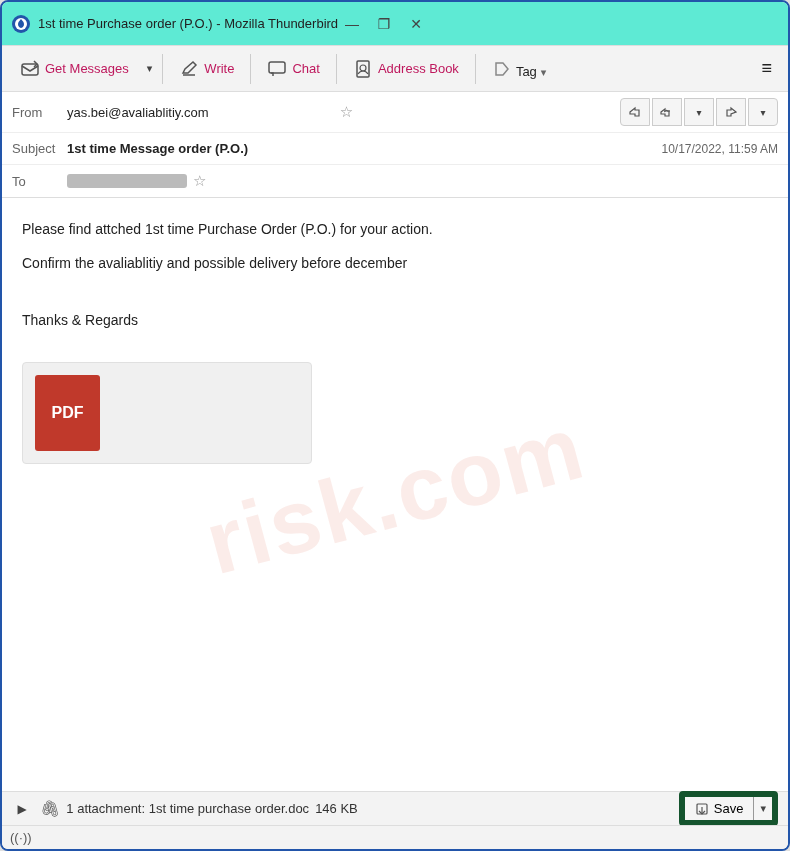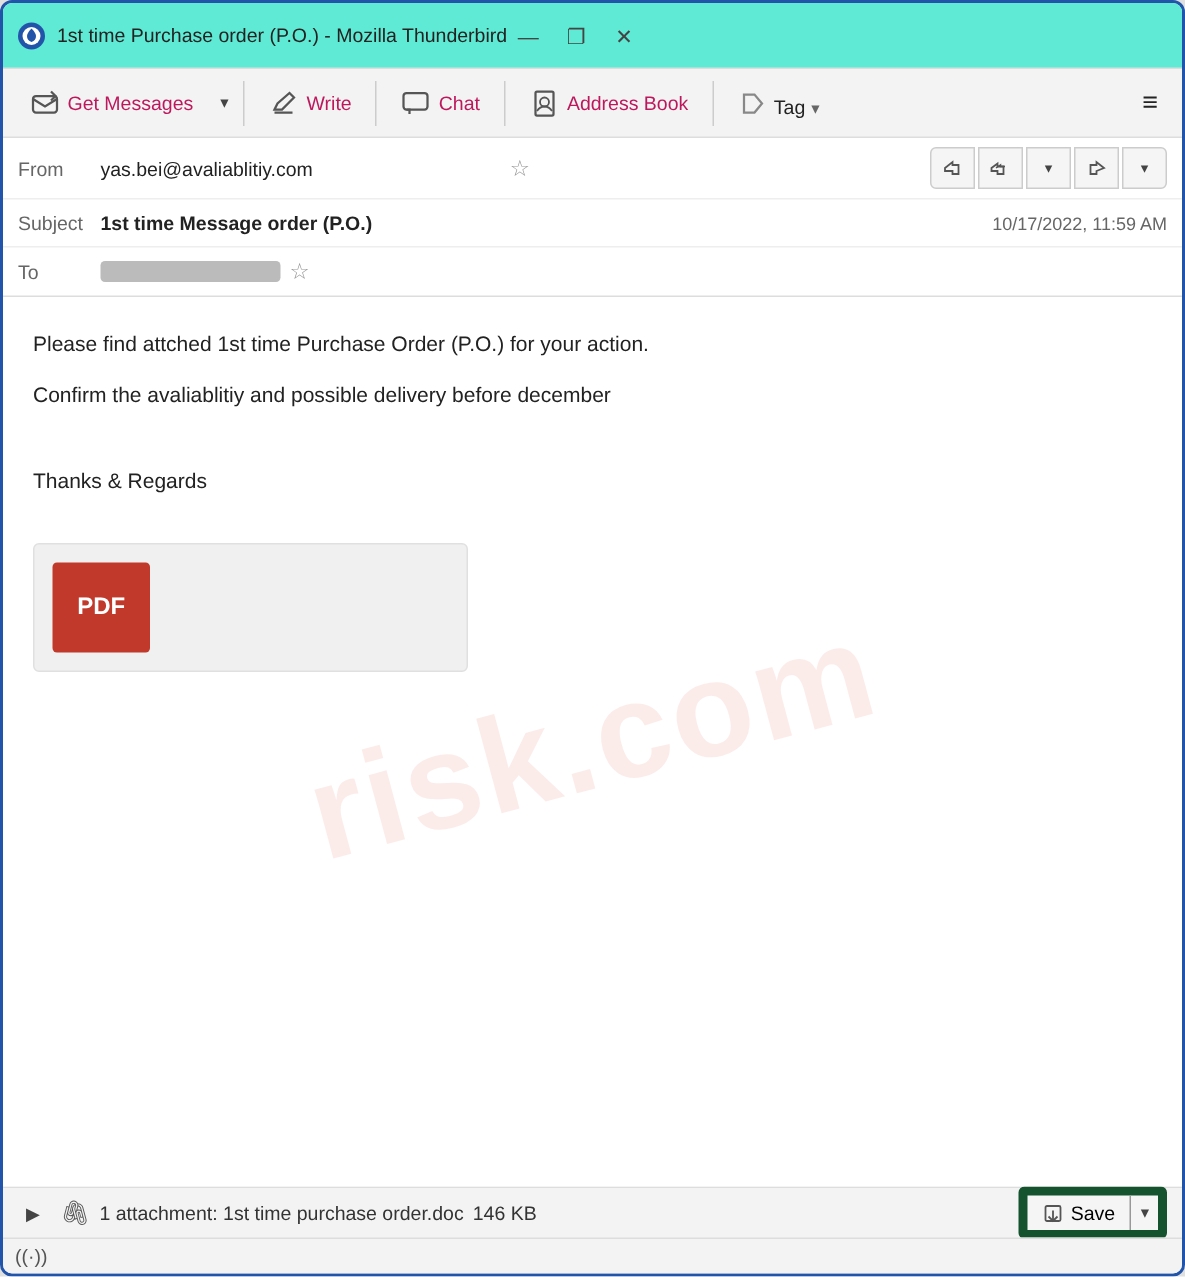--- a/index.html
+++ b/index.html
@@ -257,21 +257,21 @@
       background: #f0f0f0;
       border-radius: 4px;
       padding: 12px;
       display: flex;
       align-items: center;
       gap: 12px;
       border: 1px solid #e0e0e0;
     }
     .pdf-icon {
       width: 65px;
-      height: 60px;
+      height: 76px;
       background: #c0392b;
       border-radius: 3px;
       display: flex;
       align-items: center;
       justify-content: center;
       color: white;
       font-size: 16px;
       font-weight: bold;
       flex-shrink: 0;
     }

